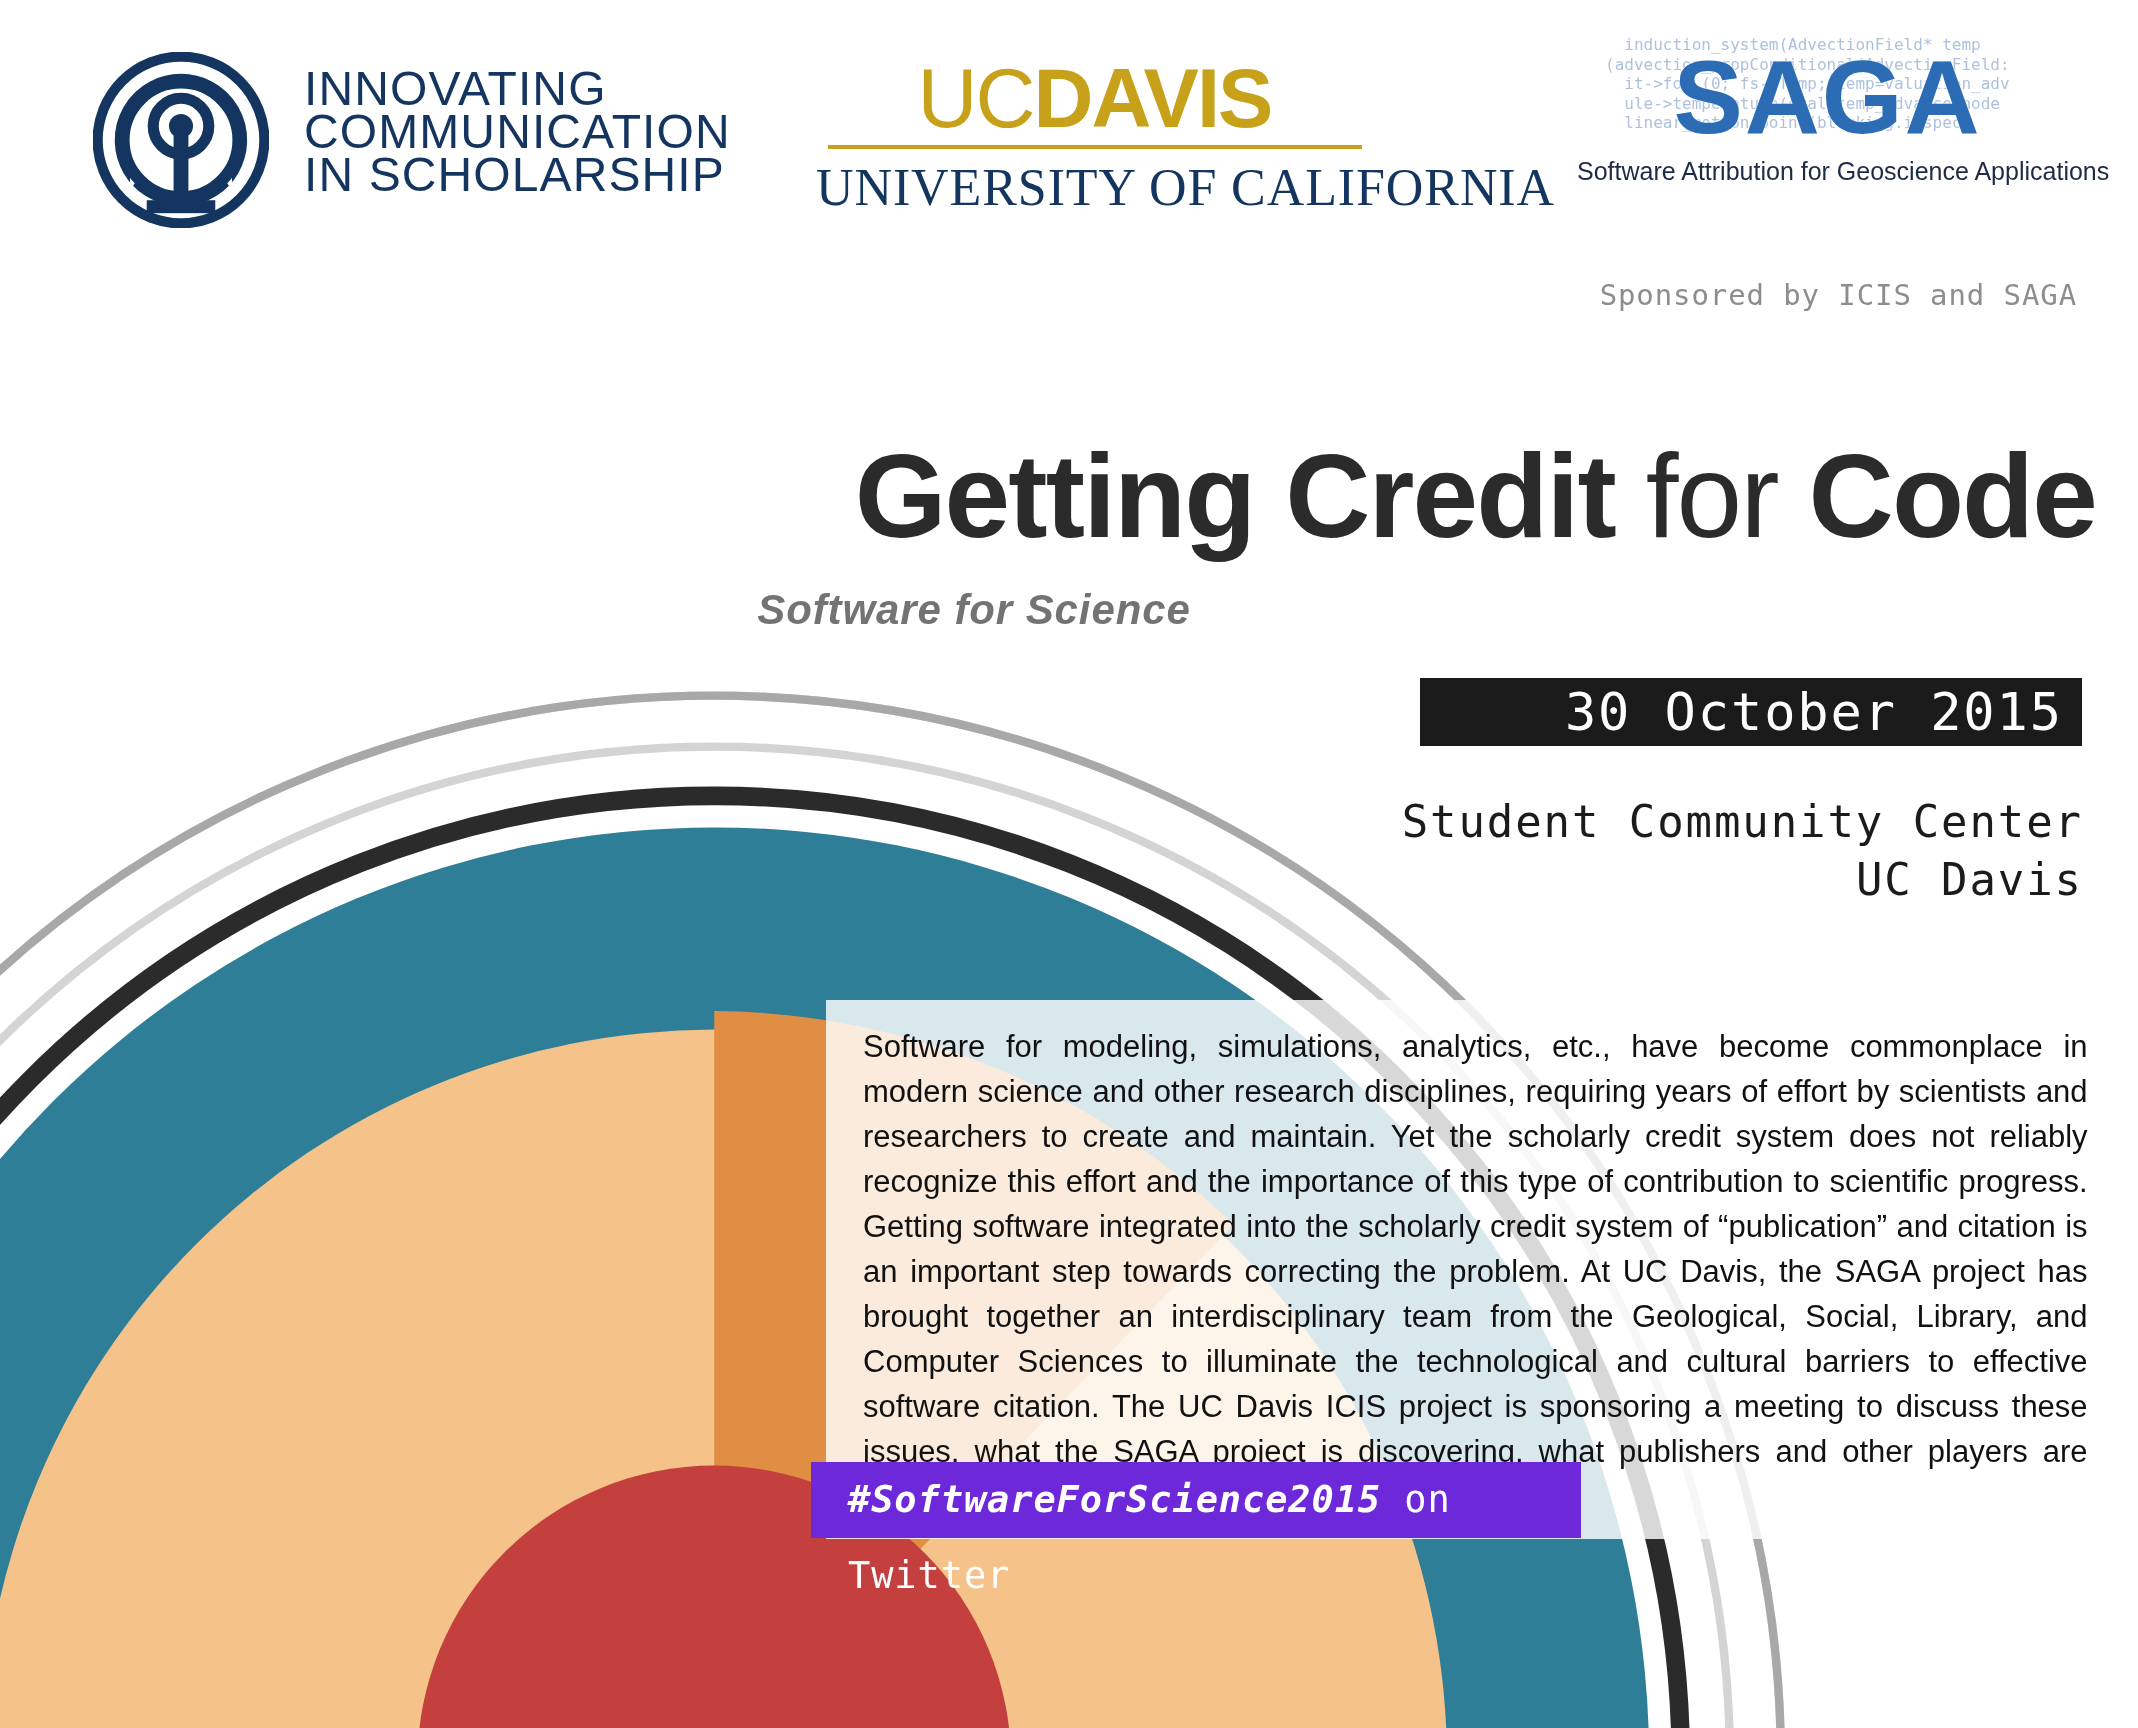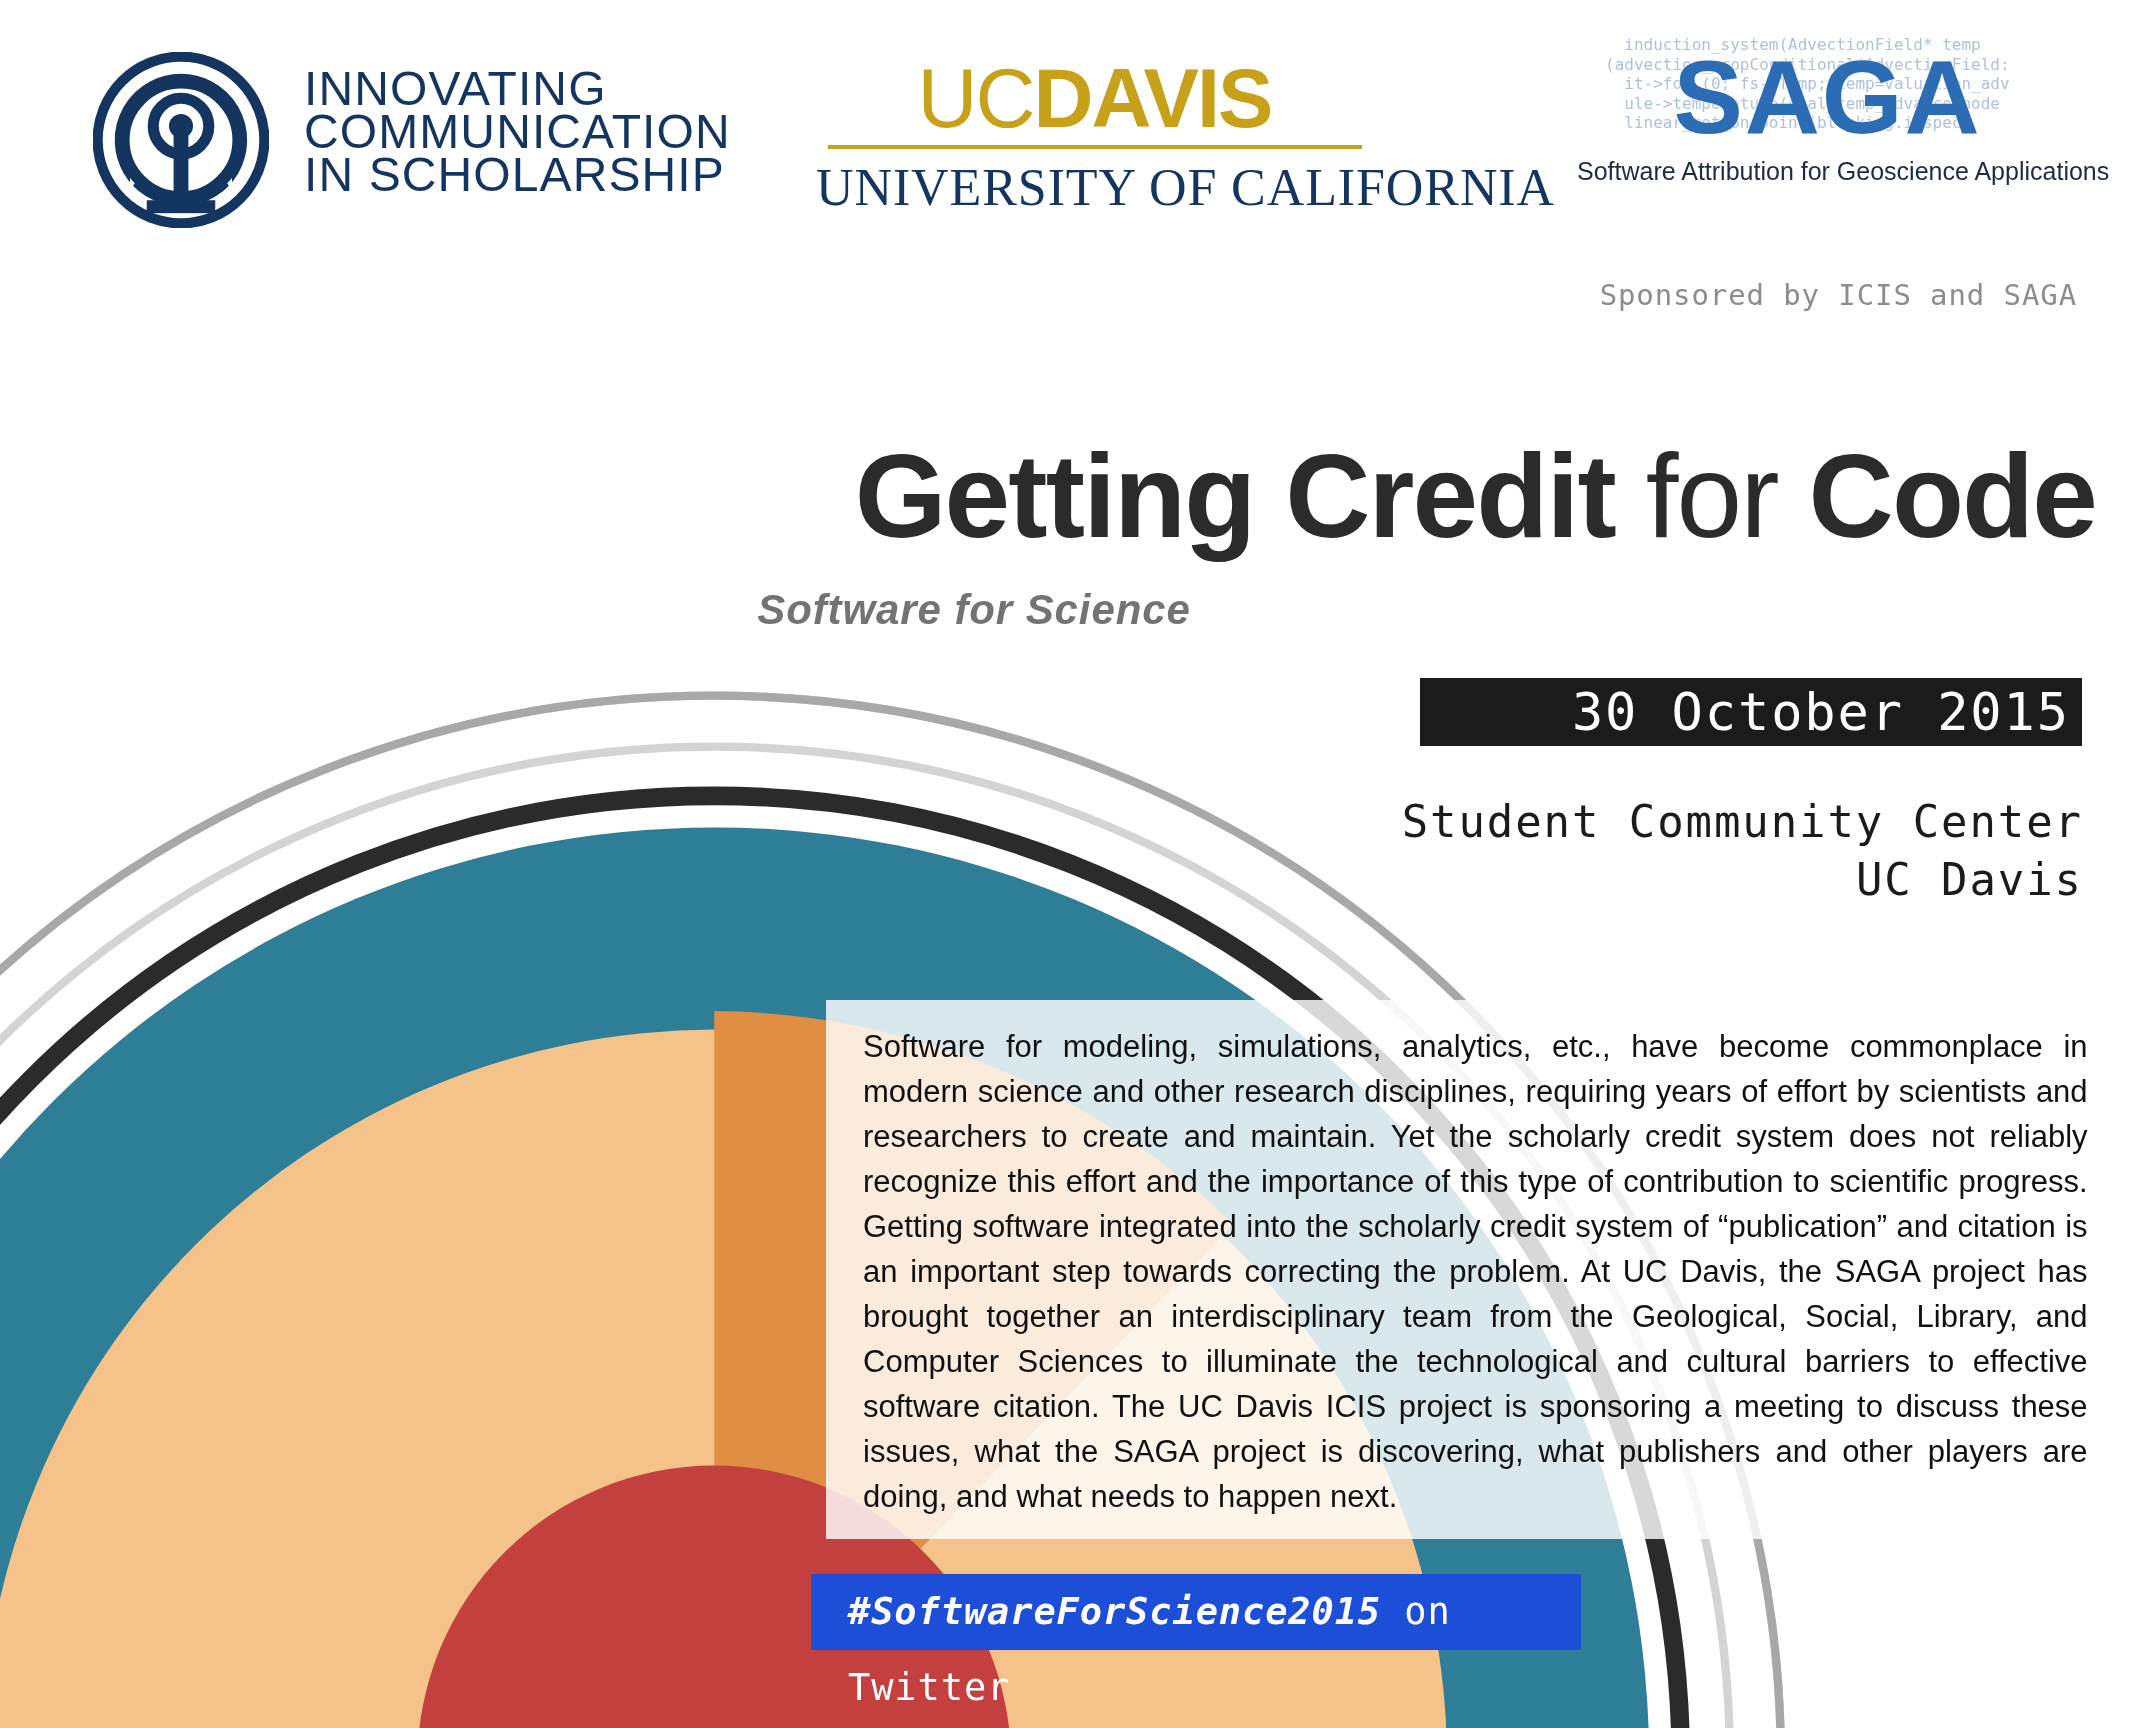--- a/index.html
+++ b/index.html
@@ -178,21 +178,21 @@
     left: 1420px;
     top: 678px;
     width: 662px;
     height: 68px;
     background: #1b1b1b;
     color: #ffffff;
     font-family: "DejaVu Sans Mono", monospace;
     font-size: 52px;
     line-height: 68px;
     text-align: right;
-    padding-right: 12px;
+    padding-right: 19px;
     box-sizing: border-box;
     letter-spacing: 1.9px;
   }
   .venue {
     position: absolute;
     left: 1206px;
     top: 793px;
     width: 877px;
     text-align: right;
     font-family: "DejaVu Sans Mono", monospace;
@@ -217,24 +217,24 @@
     font-size: 31px;
     line-height: 45px;
     color: #111111;
     text-align: justify;
   }
 
   
   .twitter-banner {
     position: absolute;
     left: 811px;
-    top: 1574px;
+    top: 1462px;
     width: 770px;
     height: 76px;
-    background: #1d4ed8;
+    background: #6d28d9;
     color: #ffffff;
     font-family: "DejaVu Sans Mono", monospace;
     font-size: 37px;
     line-height: 76px;
     letter-spacing: 0.9px;
     padding-left: 37px;
     box-sizing: border-box;
   }
   .twitter-banner .tag { font-style: italic; font-weight: bold; }
 </style>

